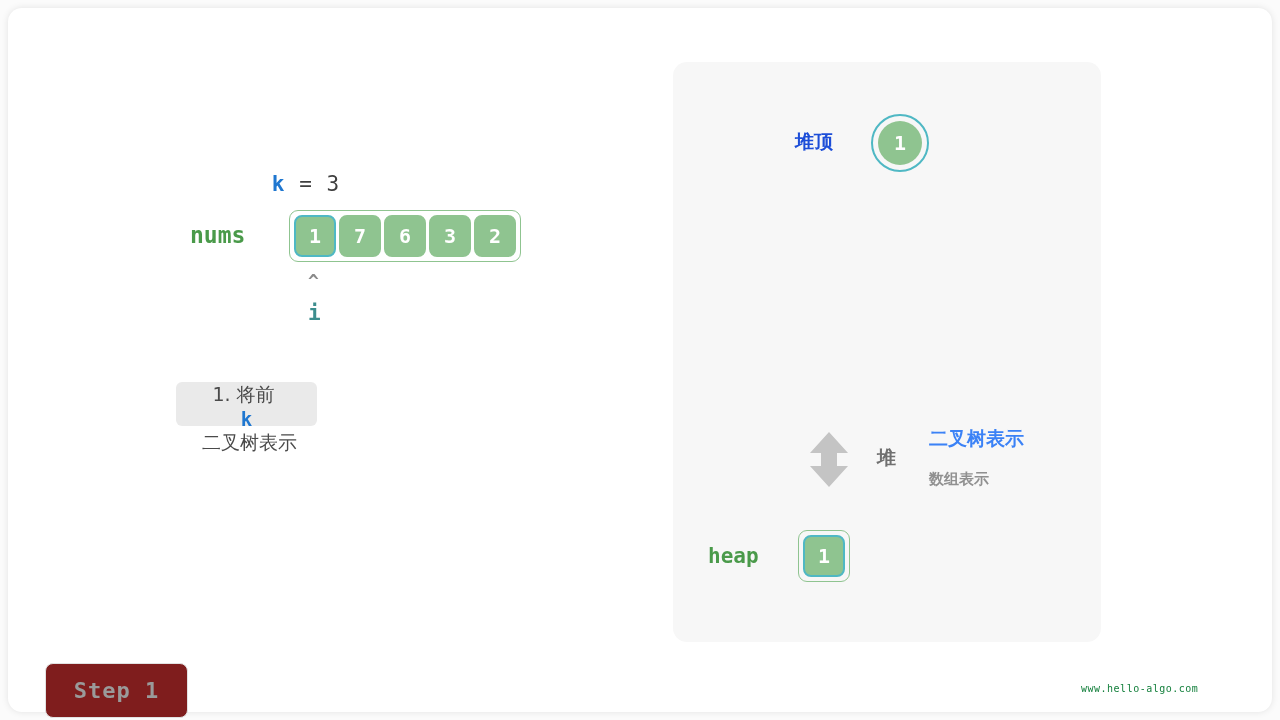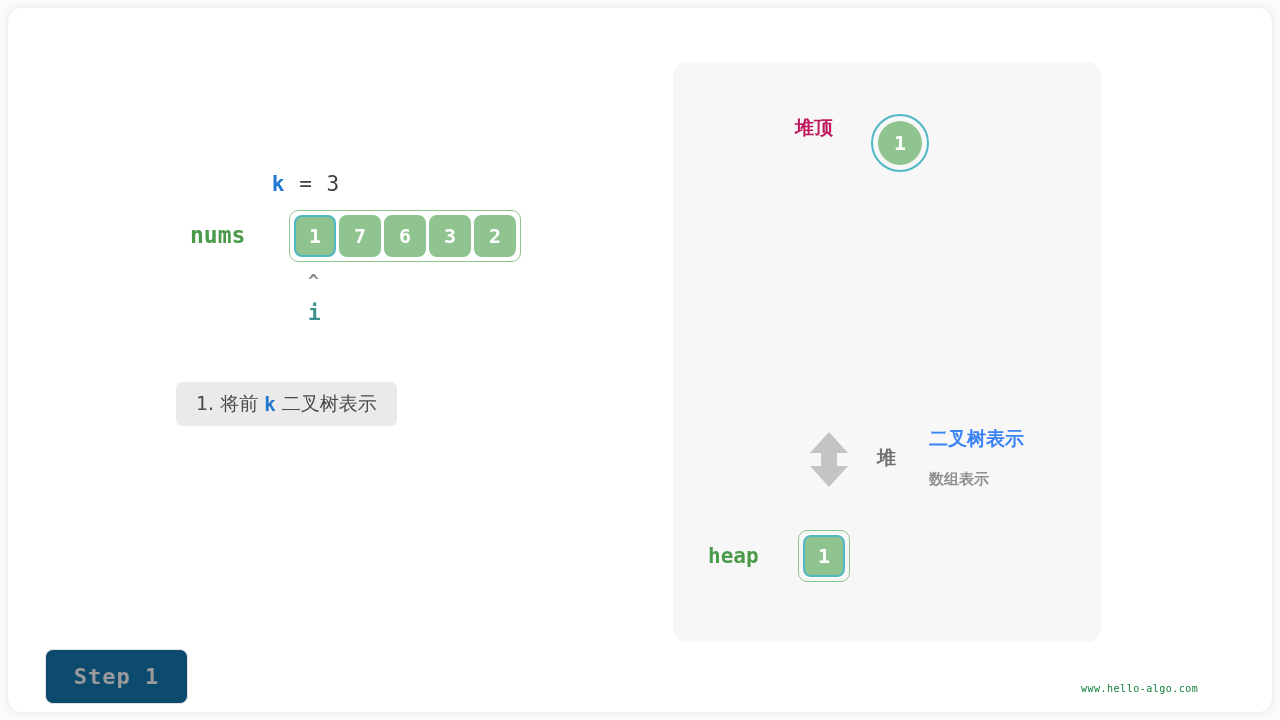--- a/index.html
+++ b/index.html
@@ -109,42 +109,43 @@
     color: #3d8e8e;
     font-weight: bold;
   }
 
   
   .caption-box {
     position: absolute;
     left: 168px;
     top: 374px;
     height: 44px;
-    padding: 8px 20px;
+    padding: 0 20px;
     background: #eaeaea;
     border-radius: 6px;
     display: flex;
     align-items: center;
     font-size: 19px;
     color: #4a4a4a;
     white-space: pre;
     box-sizing: border-box;
+    flex-direction: column;
   }
   .caption-box .kw { color: #1f77d0; font-weight: bold; }
 
   
   .step-badge {
     position: absolute;
     left: 37px;
-    top: 641px;
+    top: 655px;
     width: 143px;
     height: 55px;
     border: 1.5px solid #e2e2e2;
     border-radius: 8px;
-    background: #0c4a6e;
+    background: #7f1d1d;
     display: flex;
     align-items: center;
     justify-content: center;
     font-size: 22px;
     font-weight: bold;
     color: #9a9a9a;
     letter-spacing: 1px;
     box-sizing: border-box;
   }
 
@@ -166,23 +167,23 @@
     width: 428px;
     height: 580px;
     background: #f7f7f7;
     border-radius: 14px;
     box-sizing: border-box;
   }
 
   .heap-top-label {
     position: absolute;
     left: 787px;
-    top: 107px;
+    top: 121px;
     font-size: 19px;
-    color: #be185d;
+    color: #1d4ed8;
   }
   .node-ring {
     position: absolute;
     left: 863px;
     top: 106px;
     width: 58px;
     height: 58px;
     border-radius: 50%;
     border: 2.5px solid #4fb8c4;
     box-sizing: border-box;

